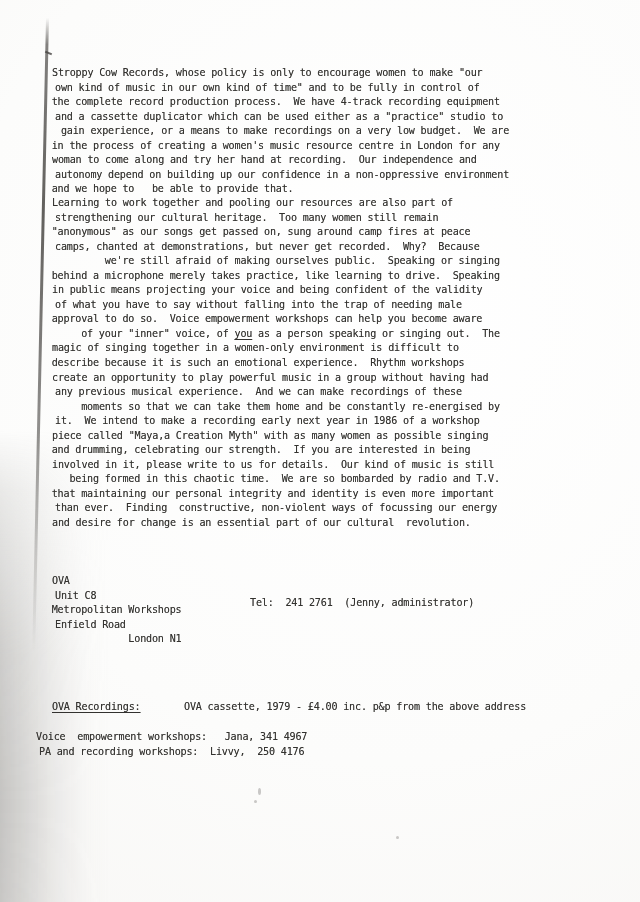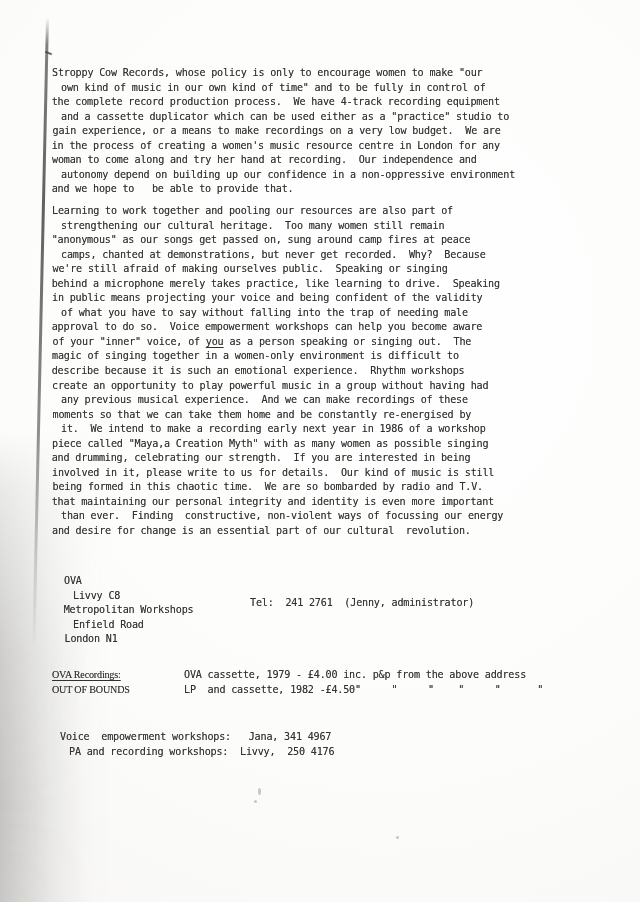--- a/index.html
+++ b/index.html
@@ -114,38 +114,38 @@
     position: absolute;
     white-space: pre;
     font-size: 10.1px;
     line-height: 14.55px;
     letter-spacing: -0.18px;
     color: #33322f;
     text-shadow: 0 0 0.65px rgba(60,58,56,0.55);
   }
 
   #para-1      { left: 52px; top: 66px;  }
-  #para-2      { left: 52px; top: 204px; }
-  #address     { left: 64px; top: 574px; }
+  #para-2      { left: 52px; top: 196px; }
+  #address     { left: 52px; top: 574px; }
   #tel-line    { left: 250px; top: 596px; }
-  #workshops   { left: 60px; top: 730px; }
+  #workshops   { left: 36px; top: 730px; }
 
-  .u { text-decoration: underline; text-underline-offset: 1.5px; }
+  .u { text-decoration: underline; text-underline-offset: 1.5px; margin-top: 32px; }
 
   
   .block span.ln { display: block; }
-  .block span.ln:nth-child(2n)  { margin-left: 9px; }
+  .block span.ln:nth-child(2n)  { margin-left: 3px; }
   .block span.ln:nth-child(3n)  { margin-left: -0.3px; }
-  .block span.ln:nth-child(5n)  { margin-left: 0.5px; }
+  .block span.ln:nth-child(5n)  { margin-left: 0.5px; text-align: right; }
 
   .rec-table { position: absolute; left: 52px; top: 668px; }
   .rec-row { white-space: pre; font-size: 10.1px; line-height: 14.6px;
              letter-spacing: -0.18px; color: #33322f;
              text-shadow: 0 0 0.65px rgba(60,58,56,0.55); }
-  .rec-label { display: inline-block; width: 132px; font-family: Liberation Serif, serif; }
+  .rec-label { display: inline-block; width: 132px; }
   .rec-ditto { letter-spacing: 0; }
 </style>
 </head>
 <body>
 
 <div id="page">
 
   <div class="paper-tone"></div>
   <div class="edge-shadow-wide"></div>
   <div class="edge-wedge"></div>
@@ -155,27 +155,26 @@
   <div class="speck" style="left:258px; top:788px; width:3px; height:7px;"></div>
   <div class="speck" style="left:254px; top:800px; width:3px; height:3px;"></div>
   <div class="speck" style="left:396px; top:836px; width:3px; height:3px;"></div>
 
   <div class="typed">
 
     <div class="block" id="para-1"><span class="ln">Stroppy Cow Records, whose policy is only to encourage women to make "our</span><span class="ln">own kind of music in our own kind of time" and to be fully in control of</span><span class="ln">the complete record production process.  We have 4-track recording equipment</span><span class="ln">and a cassette duplicator which can be used either as a "practice" studio to</span><span class="ln">gain experience, or a means to make recordings on a very low budget.  We are</span><span class="ln">in the process of creating a women's music resource centre in London for any</span><span class="ln">woman to come along and try her hand at recording.  Our independence and</span><span class="ln">autonomy depend on building up our confidence in a non-oppressive environment</span><span class="ln">and we hope to   be able to provide that.</span></div>
 
     <div class="block" id="para-2"><span class="ln">Learning to work together and pooling our resources are also part of</span><span class="ln">strengthening our cultural heritage.  Too many women still remain</span><span class="ln">"anonymous" as our songs get passed on, sung around camp fires at peace</span><span class="ln">camps, chanted at demonstrations, but never get recorded.  Why?  Because</span><span class="ln">we're still afraid of making ourselves public.  Speaking or singing</span><span class="ln">behind a microphone merely takes practice, like learning to drive.  Speaking</span><span class="ln">in public means projecting your voice and being confident of the validity</span><span class="ln">of what you have to say without falling into the trap of needing male</span><span class="ln">approval to do so.  Voice empowerment workshops can help you become aware</span><span class="ln"><span>of your "inner" voice, of </span><span class="u">you</span><span> as a person speaking or singing out.  The</span></span><span class="ln">magic of singing together in a women-only environment is difficult to</span><span class="ln">describe because it is such an emotional experience.  Rhythm workshops</span><span class="ln">create an opportunity to play powerful music in a group without having had</span><span class="ln">any previous musical experience.  And we can make recordings of these</span><span class="ln">moments so that we can take them home and be constantly re-energised by</span><span class="ln">it.  We intend to make a recording early next year in 1986 of a workshop</span><span class="ln">piece called "Maya,a Creation Myth" with as many women as possible singing</span><span class="ln">and drumming, celebrating our strength.  If you are interested in being</span><span class="ln">involved in it, please write to us for details.  Our kind of music is still</span><span class="ln">being formed in this chaotic time.  We are so bombarded by radio and T.V.</span><span class="ln">that maintaining our personal integrity and identity is even more important</span><span class="ln">than ever.  Finding  constructive, non-violent ways of focussing our energy</span><span class="ln">and desire for change is an essential part of our cultural  revolution.</span></div>
 
-    <div class="block" id="address"><span class="ln">OVA</span><span class="ln">Livvy C8</span><span class="ln">Metropolitan Workshops</span><span class="ln">Enfield Road</span><span class="ln">London N1</span></div>
+    <div class="block" id="address"><span class="ln">OVA</span><span class="ln">Unit C8</span><span class="ln">Metropolitan Workshops</span><span class="ln">Enfield Road</span><span class="ln">London N1</span></div>
 
     <div class="block" id="tel-line">Tel:  241 2761  (Jenny, administrator)</div>
 
     <div class="rec-table">
       <div class="rec-row"><span class="rec-label u">OVA Recordings:</span><span>OVA cassette, 1979 - £4.00 inc. p&amp;p from the above address</span></div>
 
-      <div class="rec-row"><span class="rec-label">OUT OF BOUNDS</span><span>LP  and cassette, 1982 -£4.50</span><span class="rec-ditto">"     "     "    "     "      "</span></div>
 
     </div>
 
     <div class="block" id="workshops"><span class="ln">Voice  empowerment workshops:   Jana, 341 4967</span><span class="ln">PA and recording workshops:  Livvy,  250 4176</span></div>
 
   </div>
 </div>
 
 </body></html>

